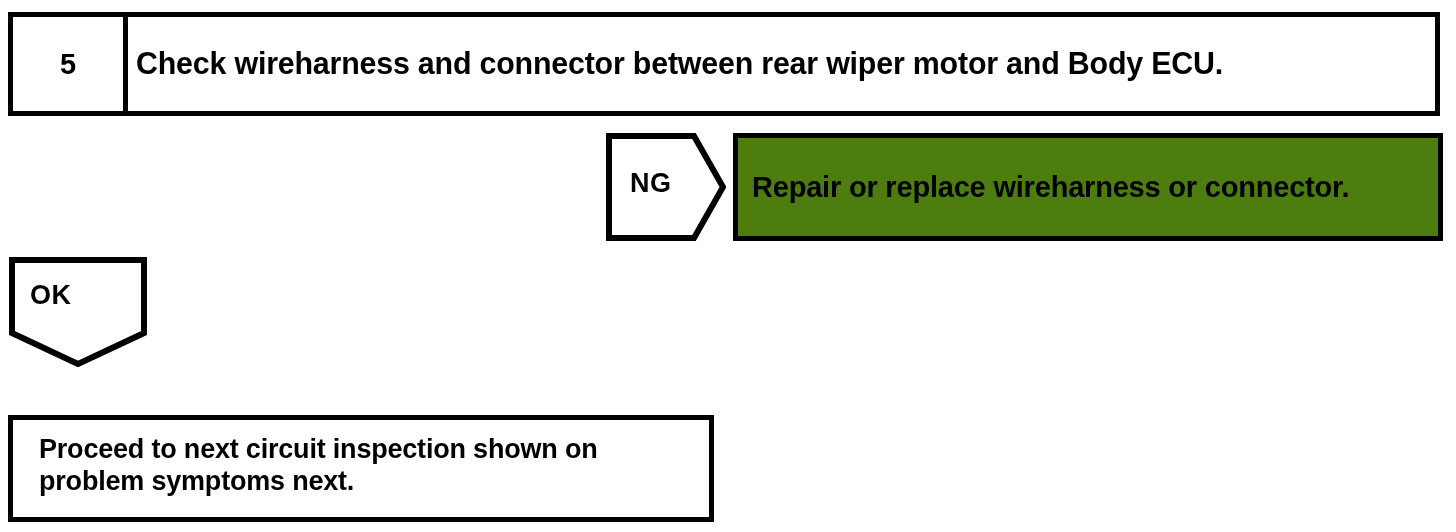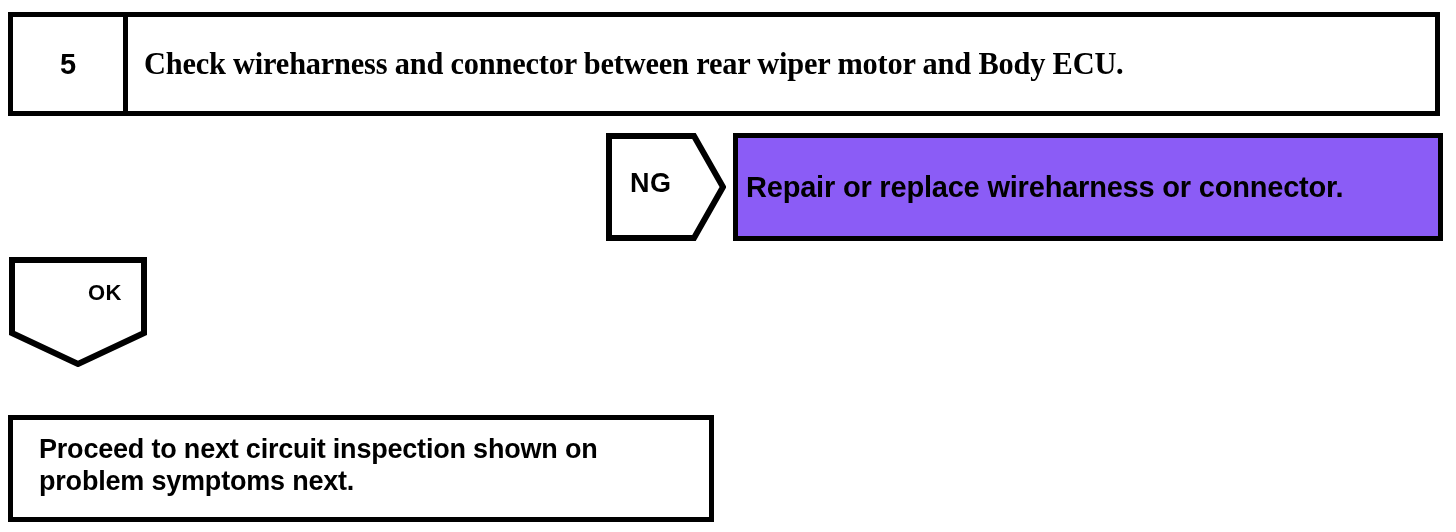--- a/index.html
+++ b/index.html
@@ -47,22 +47,21 @@
   .step-number-text {
     font-size: 29px;
     font-weight: bold;
     letter-spacing: 0px;
     line-height: 1;
   }
   .step-title-cell {
     flex: 1 1 auto;
     display: flex;
     align-items: center;
-    padding-left: 16px;
-    font-family: Liberation Serif, serif;
+    padding-left: 8px;
   }
   .step-title-text {
     font-size: 31px;
     font-weight: bold;
     letter-spacing: -0.2px;
     line-height: 1.05;
     white-space: nowrap;
     transform: scaleX(0.98);
     transform-origin: left center;
   }
@@ -94,24 +93,24 @@
 
   
   .repair-box {
     position: absolute;
     left: 733px;
     top: 133px;
     width: 710px;
     height: 108px;
     box-sizing: border-box;
     border: 5px solid #000000;
-    background: #8b5cf6;
+    background: #4d7c0f;
     display: flex;
     align-items: center;
-    padding-left: 8px;
+    padding-left: 14px;
   }
   .repair-text {
     font-size: 29px;
     font-weight: bold;
     letter-spacing: -0.2px;
     line-height: 1.05;
     white-space: nowrap;
   }
 
   
@@ -125,22 +124,22 @@
   .ok-arrow svg {
     display: block;
     width: 140px;
     height: 110px;
   }
   .ok-label {
     position: absolute;
     left: 30px;
     top: 282px;
     width: 92px;
-    text-align: right;
-    font-size: 22px;
+    text-align: left;
+    font-size: 27px;
     font-weight: bold;
     letter-spacing: 0.5px;
     line-height: 1;
   }
 
   
   .proceed-box {
     position: absolute;
     left: 8px;
     top: 415px;

